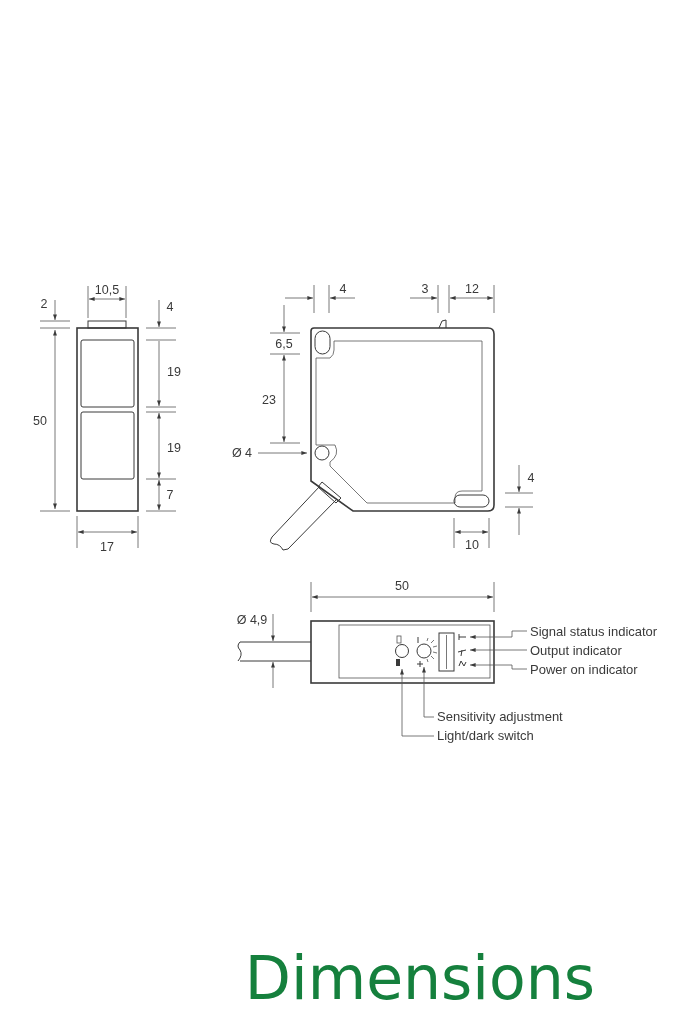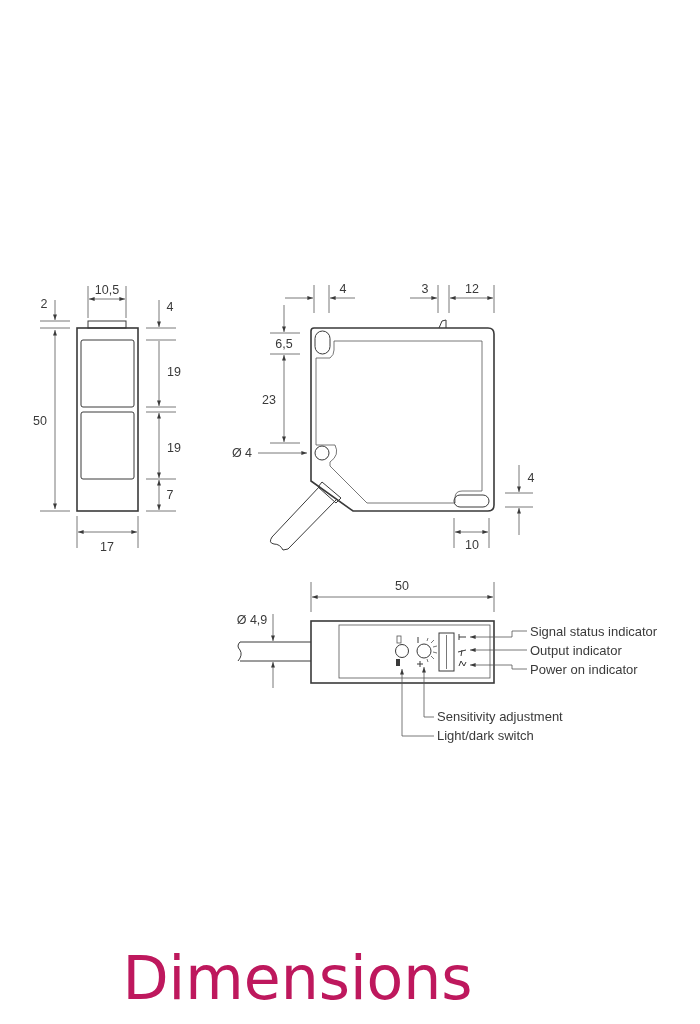--- a/index.html
+++ b/index.html
@@ -4,22 +4,22 @@
 <style>
   html, body { margin: 0; padding: 0; background: #ffffff; }
   body { width: 700px; height: 1024px; position: relative; overflow: hidden; }
   #drawing { position: absolute; left: 0; top: 0; width: 700px; height: 1024px; }
   #drawing text { font-family: "Liberation Sans", sans-serif; font-size: 12.5px; fill: #3a3a3a; }
   #drawing .lbl { font-size: 13px; }
   .ln { stroke: #3a3a3a; stroke-width: 1; fill: none; }
   .ln2 { stroke: #3a3a3a; stroke-width: 1.6; fill: none; }
   .thin { stroke: #555; stroke-width: 0.8; fill: none; }
   .caption {
-    position: absolute; left: 0; width: 595px; top: 938px; text-align: center;
-    font-family: "DejaVu Sans", sans-serif; font-size: 60px; color: #be185d; line-height: 80px;
+    position: absolute; left: 0; width: 595px; top: 938px; text-align: right;
+    font-family: "DejaVu Sans", sans-serif; font-size: 60px; color: #15803d; line-height: 80px;
   }
 </style>
 </head>
 <body>
 
 <svg id="drawing" viewBox="0 0 700 1024" xmlns="http://www.w3.org/2000/svg">
   <defs>
     <marker id="ar" viewBox="0 0 10 10" refX="10" refY="5" markerWidth="7" markerHeight="7" orient="auto-start-reverse">
       <path d="M0,1.5 L10,5 L0,8.5 z" fill="#3a3a3a"></path>
     </marker>

